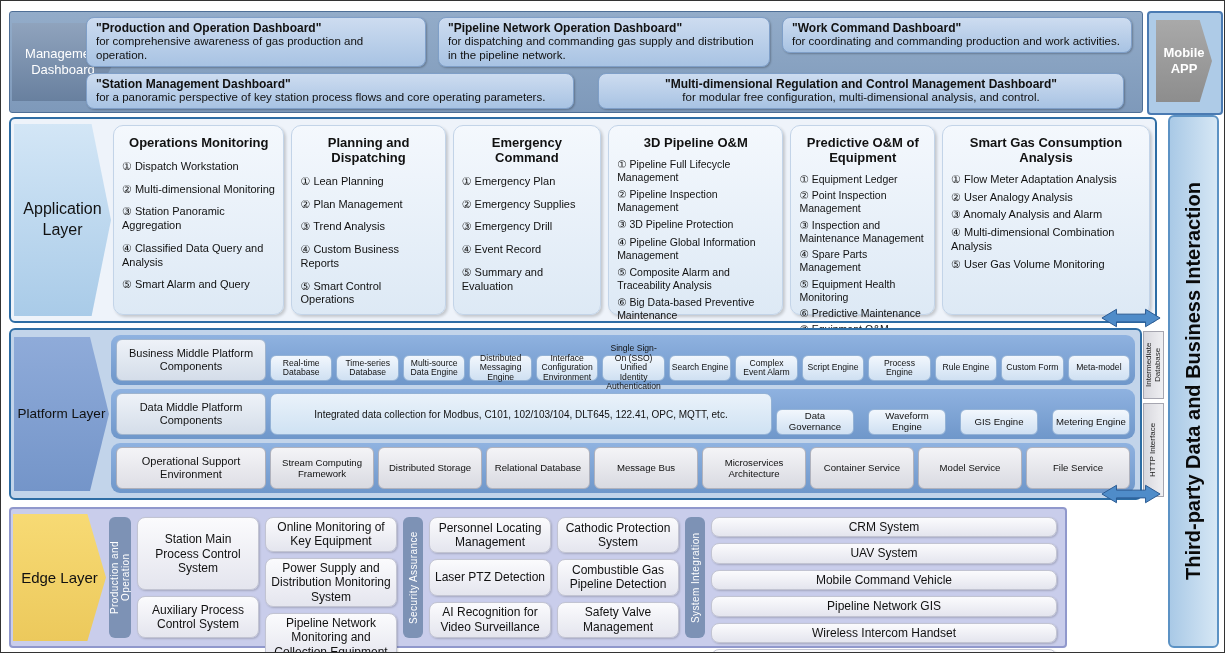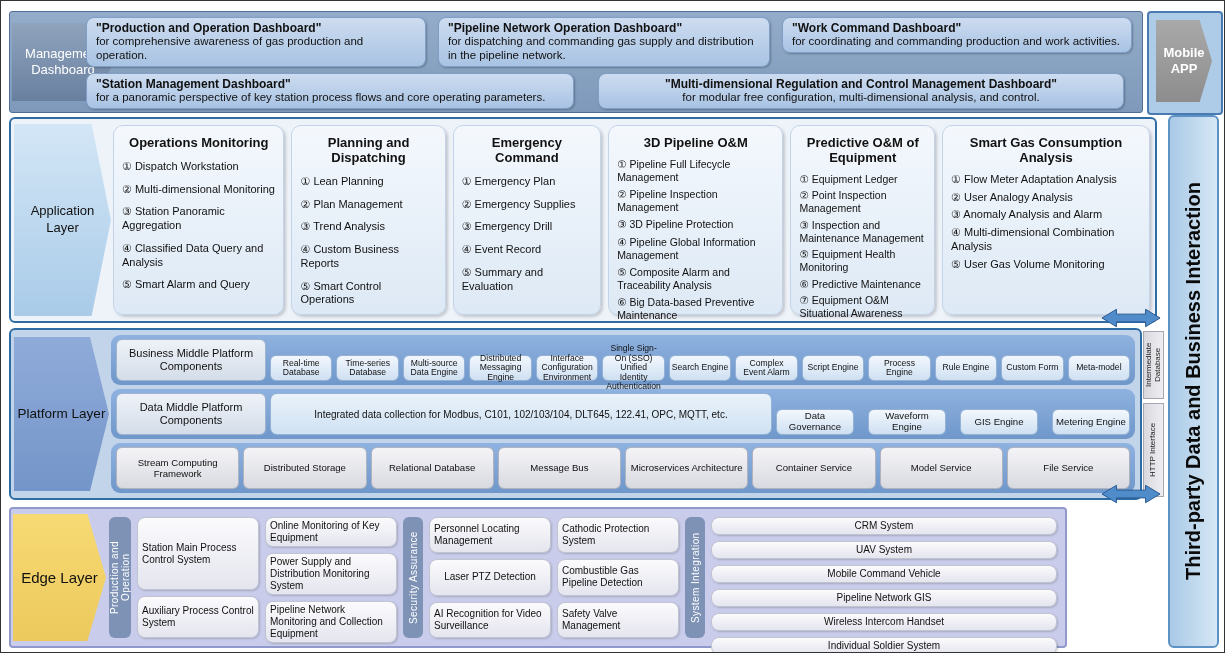--- a/index.html
+++ b/index.html
@@ -18,21 +18,21 @@
   .mrow2{gap:24px;}
   .mbox{background:linear-gradient(180deg,#cddcf0,#a8c3e3);border:1px solid #7f9fc8;border-radius:8px;padding:3px 9px;box-shadow:1px 1px 2px rgba(0,0,0,.25);}
   .mbox .t{font-weight:bold;font-size:12px;line-height:1.2;}
   .mbox .d{font-size:11.5px;line-height:1.2;}
 
   .mobile-panel{position:absolute;left:1146px;top:10px;width:72px;height:100px;background:#aecbe7;border:2px solid #4a7ab2;border-radius:4px;}
   .mobile-hex{position:absolute;left:7px;top:7px;width:56px;height:82px;background:linear-gradient(180deg,#a9a9a9,#8d8d8d);clip-path:polygon(0 0,78% 0,100% 50%,78% 100%,0 100%);display:flex;align-items:center;justify-content:center;color:#fff;font-weight:bold;font-size:13px;line-height:1.2;text-align:center;}
 
   
   .app-band{position:absolute;left:8px;top:116px;width:1148px;height:206px;background:#eef3fa;border:2px solid #2e6da4;border-radius:6px;box-sizing:border-box;}
-  .app-label{position:absolute;left:3px;top:5px;width:97px;height:192px;background:linear-gradient(180deg,#d3e6f6,#a9cbe8);font-size:13px;line-height:1.3;}
+  .app-label{position:absolute;left:3px;top:5px;width:97px;height:192px;background:linear-gradient(180deg,#d3e6f6,#a9cbe8);font-size:16px;line-height:1.3;}
   .cards{position:absolute;left:102px;top:6px;right:5px;bottom:6px;display:flex;gap:7px;}
   .card{background:linear-gradient(180deg,#f4f8fd,#dde9f5);border:1px solid #c3d4e8;border-radius:10px;box-shadow:2px 2px 3px rgba(0,0,0,.18);padding:7px 8px;box-sizing:border-box;}
   .card-title{font-weight:bold;font-size:13px;text-align:center;line-height:1.15;margin:3px 0 7px;}
   .card p{margin:9px 0;font-size:11px;line-height:1.25;}
   .card.dense p{margin:4px 0;font-size:10.5px;}
   .card.denser p{margin:3.2px 0;font-size:10.5px;}
   .card.mid p{margin:4px 0;font-size:11px;}
 
   
   .plat-band{position:absolute;left:8px;top:327px;width:1133px;height:172px;background:#c2d4ea;border:2px solid #2e6da4;border-radius:6px;box-sizing:border-box;}
@@ -51,21 +51,21 @@
   .conn{position:absolute;left:1142px;width:21px;background:linear-gradient(90deg,#efeff2,#d8d8de);border:1px solid #a6a6b0;color:#222;font-size:8px;line-height:1.1;box-sizing:border-box;}
   .right-strip{position:absolute;left:1167px;top:114px;width:51px;height:533px;background:linear-gradient(90deg,#d6e7f5,#a9c9e6);border:2px solid #5c92c4;border-radius:6px;box-sizing:border-box;font-size:20px;font-weight:600;color:#0a0a0a;}
   .arrow{position:absolute;width:62px;height:24px;z-index:6;}
 
   
   .edge-band{position:absolute;left:8px;top:506px;width:1058px;height:141px;background:#c9cdeb;border:2px solid #9098cc;border-radius:4px;box-sizing:border-box;}
   .edge-label{position:absolute;left:2px;top:5px;width:93px;height:127px;background:linear-gradient(180deg,#f7da74,#ecc95c);font-size:15px;}
   .edge-content{position:absolute;left:98px;top:8px;right:8px;bottom:8px;display:flex;gap:6px;}
   .estrip{flex:0 0 20px;background:linear-gradient(90deg,#8ba0c2,#74privately);background:#7d92b5;border-radius:6px;color:#fff;font-size:10px;letter-spacing:.4px;}
   .ecol{flex:0 0 122px;display:flex;flex-direction:column;gap:6px;}
-  .ebox{background:linear-gradient(180deg,#fbfbfd,#e4e5ee);border:1px solid #c2c4d2;border-radius:8px;box-shadow:1px 1px 2px rgba(0,0,0,.18);display:flex;align-items:center;justify-content:center;text-align:left;font-size:10px;line-height:1.2;padding:2px 4px;flex:1;}
+  .ebox{background:linear-gradient(180deg,#fbfbfd,#e4e5ee);border:1px solid #c2c4d2;border-radius:8px;box-shadow:1px 1px 2px rgba(0,0,0,.18);display:flex;align-items:center;justify-content:center;text-align:center;font-size:12px;line-height:1.2;padding:2px 4px;flex:1;}
   .ebox.tall{flex:1.9;}
   .egrid{flex:1;display:grid;grid-template-columns:repeat(1,1fr);grid-template-rows:repeat(3,1fr);gap:6px;}
 </style>
 </head>
 <body>
 
 <div id="stage">
 
   <div class="mgmt-band">
     <div class="mgmt-label pent">Management Dashboard</div>
@@ -135,20 +135,21 @@
         <p>③ 3D Pipeline Protection</p>
         <p>④ Pipeline Global Information Management</p>
         <p>⑤ Composite Alarm and Traceability Analysis</p>
         <p>⑥ Big Data-based Preventive Maintenance</p>
       </div>
       <div class="card denser" style="width:150px">
         <div class="card-title">Predictive O&amp;M of Equipment</div>
         <p>① Equipment Ledger</p>
         <p>② Point Inspection Management</p>
         <p>③ Inspection and Maintenance Management</p>
+        <p>④ Spare Parts Management</p>
         <p>⑤ Equipment Health Monitoring</p>
         <p>⑥ Predictive Maintenance</p>
         <p>⑦ Equipment O&amp;M Situational Awareness</p>
       </div>
       <div class="card mid" style="width:216px">
         <div class="card-title">Smart Gas Consumption Analysis</div>
         <p>① Flow Meter Adaptation Analysis</p>
         <p>② User Analogy Analysis</p>
         <p>③ Anomaly Analysis and Alarm</p>
         <p>④ Multi-dimensional Combination Analysis</p>
@@ -183,20 +184,21 @@
         <div class="pwide">Integrated data collection for Modbus, C101, 102/103/104, DLT645, 122.41, OPC, MQTT, etc.</div>
         <div class="pgroup">
           <div class="pbox">Data Governance</div>
           <div class="pbox">Waveform Engine</div>
           <div class="pbox">GIS Engine</div>
           <div class="pbox">Metering Engine</div>
         </div>
       </div>
 
       <div class="prow gray">
+        <div class="phead">Operational Support Environment</div>
         <div class="gbox">Stream Computing Framework</div>
         <div class="gbox">Distributed Storage</div>
         <div class="gbox">Relational Database</div>
         <div class="gbox">Message Bus</div>
         <div class="gbox">Microservices Architecture</div>
         <div class="gbox">Container Service</div>
         <div class="gbox">Model Service</div>
         <div class="gbox">File Service</div>
       </div>
     </div>

